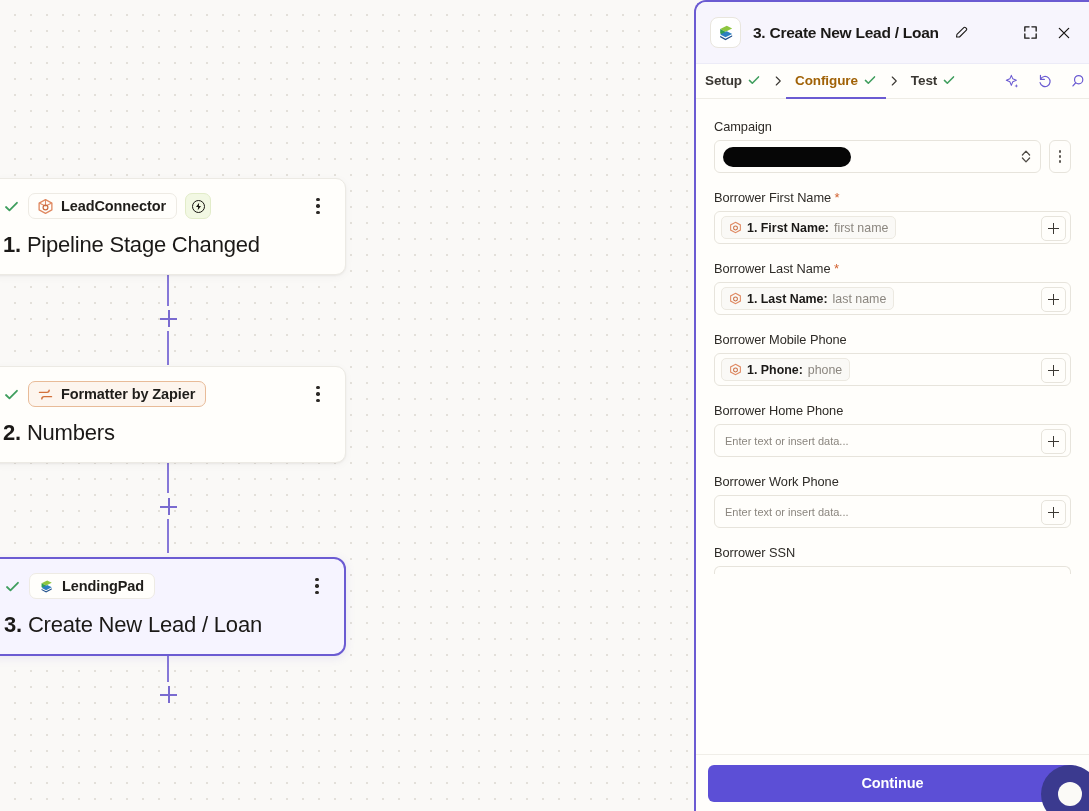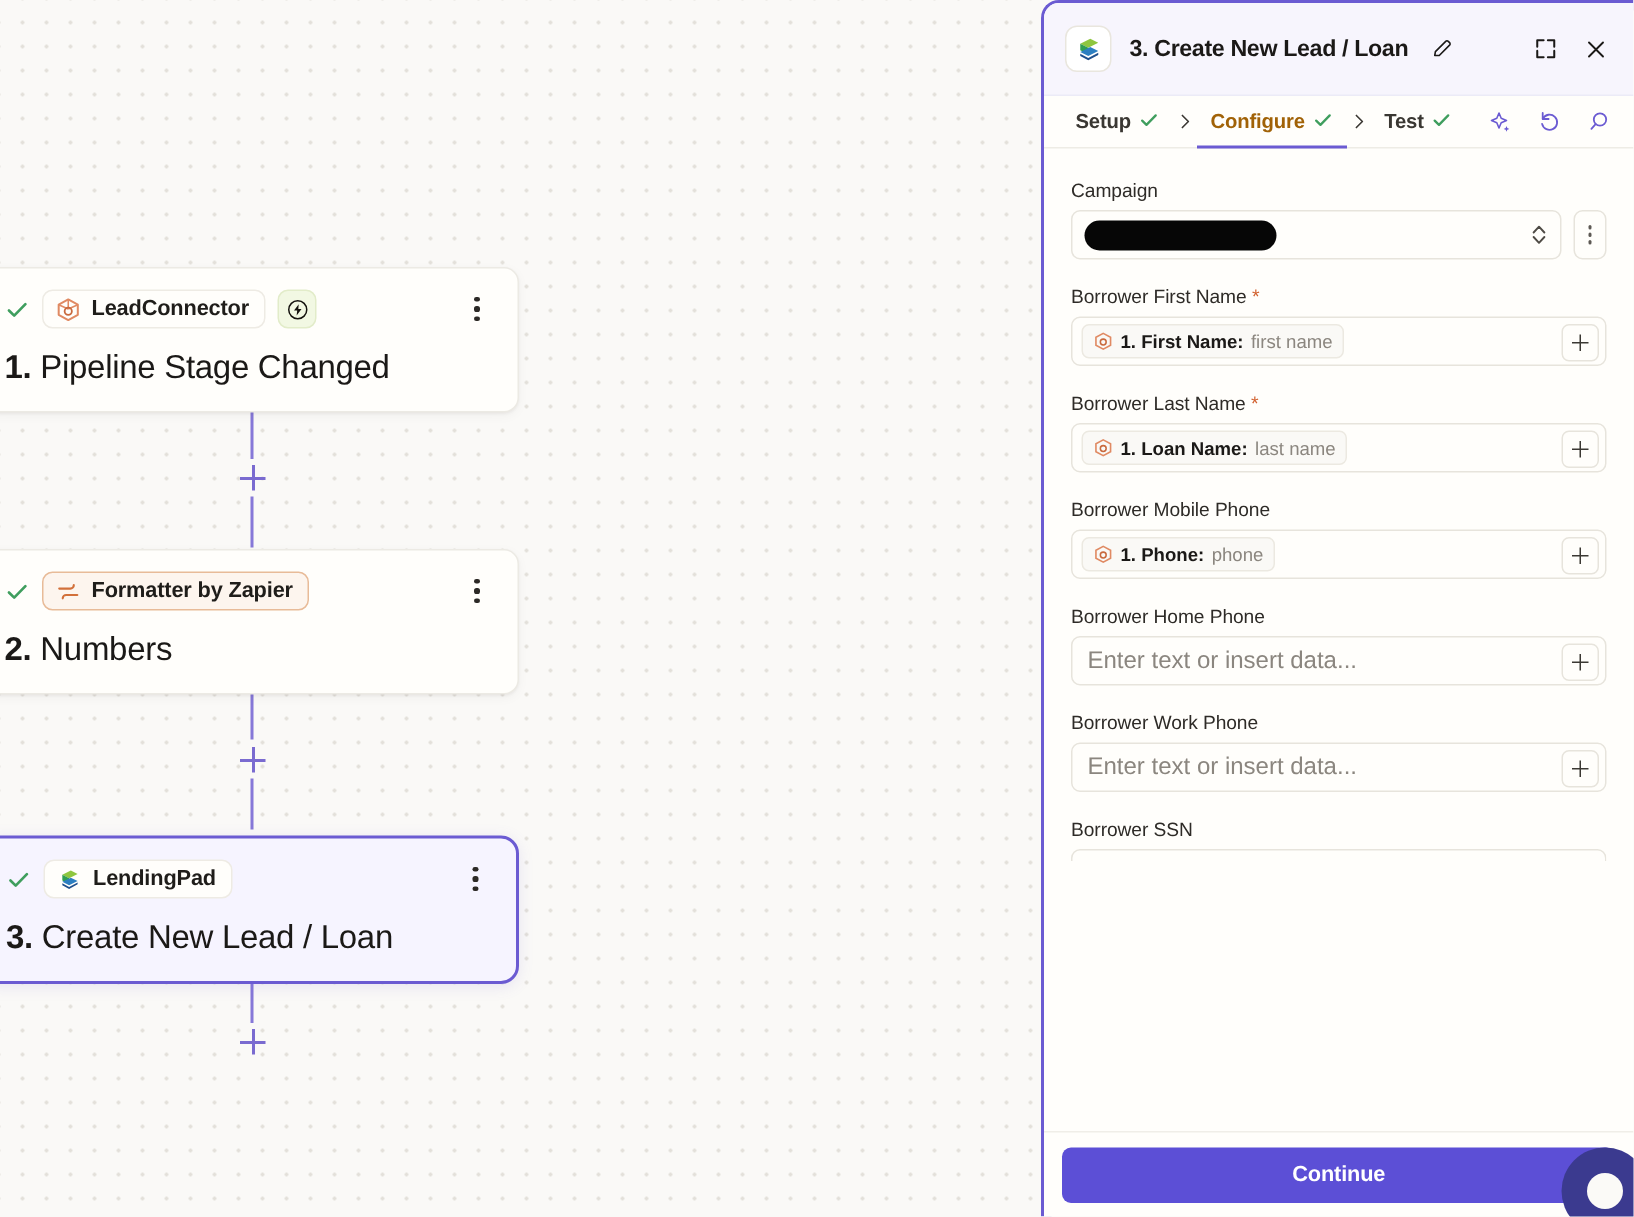--- a/index.html
+++ b/index.html
@@ -114,21 +114,21 @@
   }
   .hdr-btn {
     width: 22px; height: 22px; flex: none;
     display: flex; align-items: center; justify-content: center;
     cursor: pointer;
   }
   .hdr-spacer { margin-left: auto; }
 
   .tabbar {
     height: 35px; display: flex; align-items: center;
-    padding: 0 12px; gap: 0;
+    padding: 0 0; gap: 0;
     border-bottom: 1px solid #eeece5;
     background: #fffefb;
   }
   .tab {
     display: flex; align-items: center; gap: 5px;
     height: 35px; padding: 0 9px;
     font-size: 13.5px; font-weight: 700; color: #3a3732;
     letter-spacing: -.1px; cursor: pointer;
     border-bottom: 2.5px solid transparent;
   }
@@ -186,21 +186,21 @@
   .token {
     display: inline-flex; align-items: center; gap: 5px;
     height: 23px; padding: 0 7px;
     background: #faf9f6; border: 1px solid #ecE9e1;
     border-radius: 5px;
     font-size: 12.4px; white-space: nowrap;
   }
   .token .glyph { width: 13px; height: 13px; flex: none; display: block; }
   .token .tk-label { font-weight: 700; color: #1b1917; }
   .token .tk-value { color: #8b867f; }
-  .placeholder { font-size: 16px; color: #8b867f; padding-left: 4px; }
+  .placeholder { font-size: 11px; color: #8b867f; padding-left: 4px; }
 
   .plus-btn {
     position: absolute; right: 4px; top: 4px;
     width: 25px; height: 25px;
     border: 1px solid #e7e4dc; border-radius: 5px;
     background: #fffefb; cursor: pointer;
     display: flex; align-items: center; justify-content: center;
   }
   .plus-btn::before, .plus-btn::after { content: ""; position: absolute; background: #3b3833; }
   .plus-btn::before { width: 11px; height: 1.4px; }
@@ -471,21 +471,21 @@
       <div class="field-label">
         <span>Borrower Last Name</span>
         <span class="req">*</span>
       </div>
       <div class="input-box">
         <span class="token">
           <svg class="glyph" viewBox="0 0 24 24">
             <path d="M12 2.3 L21 7.2 V16.8 L12 21.7 L3 16.8 V7.2 Z" fill="none" stroke="#e08a63" stroke-width="2"></path>
             <circle cx="12" cy="13" r="3.6" fill="none" stroke="#c96a3e" stroke-width="1.9"></circle>
           </svg>
-          <span class="tk-label"><span>1.</span> <span>Loan Name:</span></span>
+          <span class="tk-label"><span>1.</span> <span>Last Name:</span></span>
           <span class="tk-value">last name</span>
         </span>
         <div class="plus-btn"></div>
       </div>
     </div>
 
 
     <div class="field">
       <div class="field-label">Borrower Mobile Phone</div>
       <div class="input-box">

